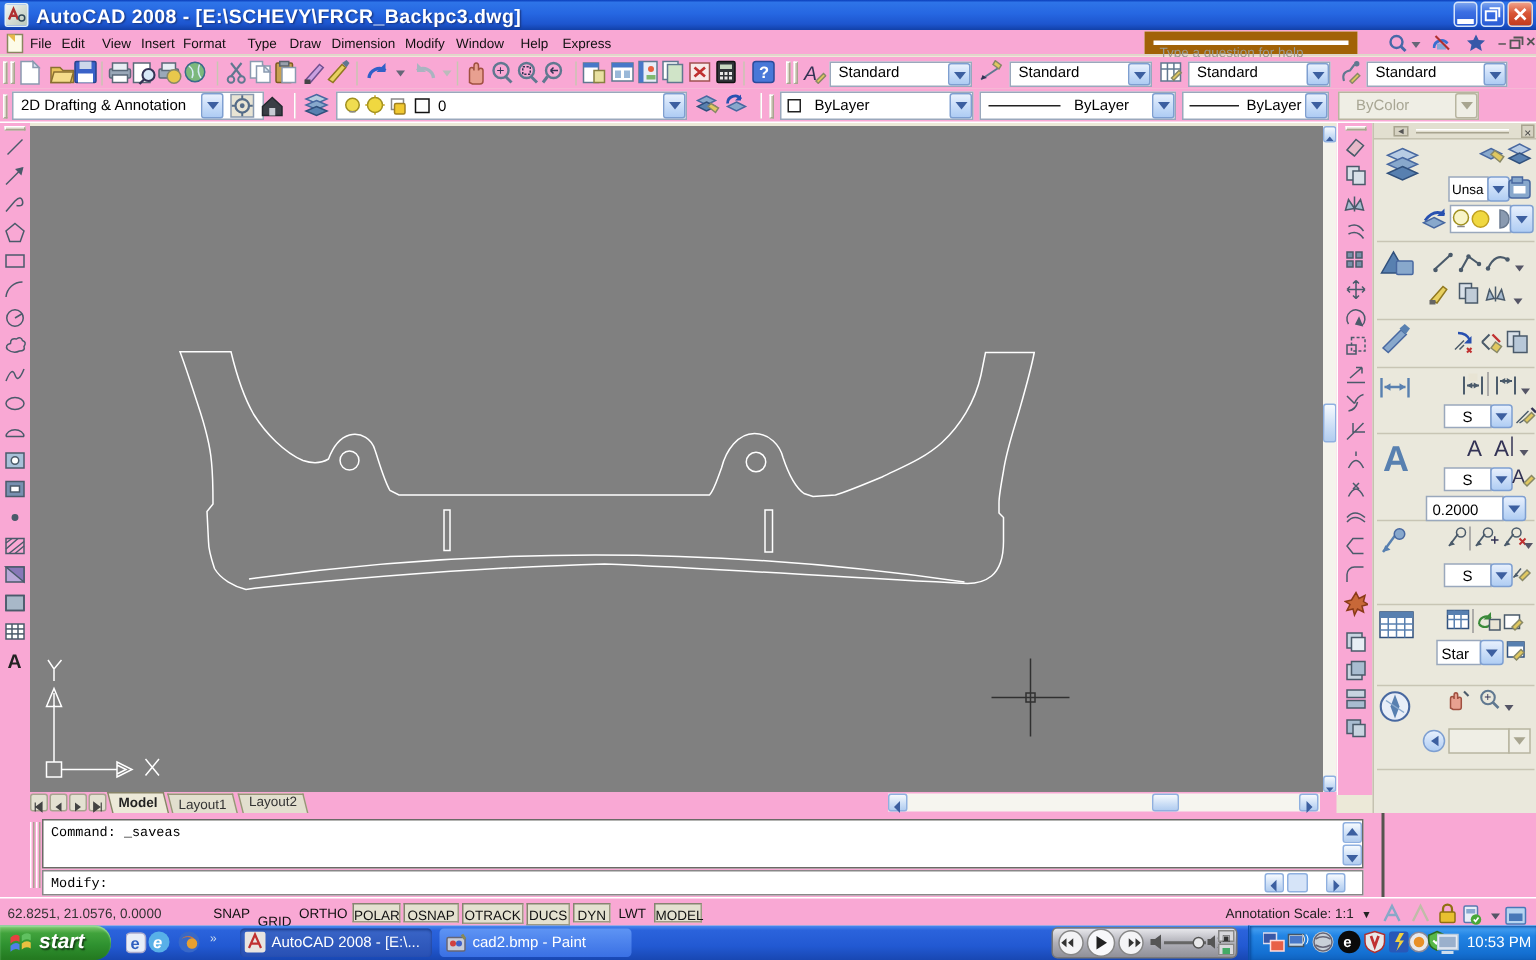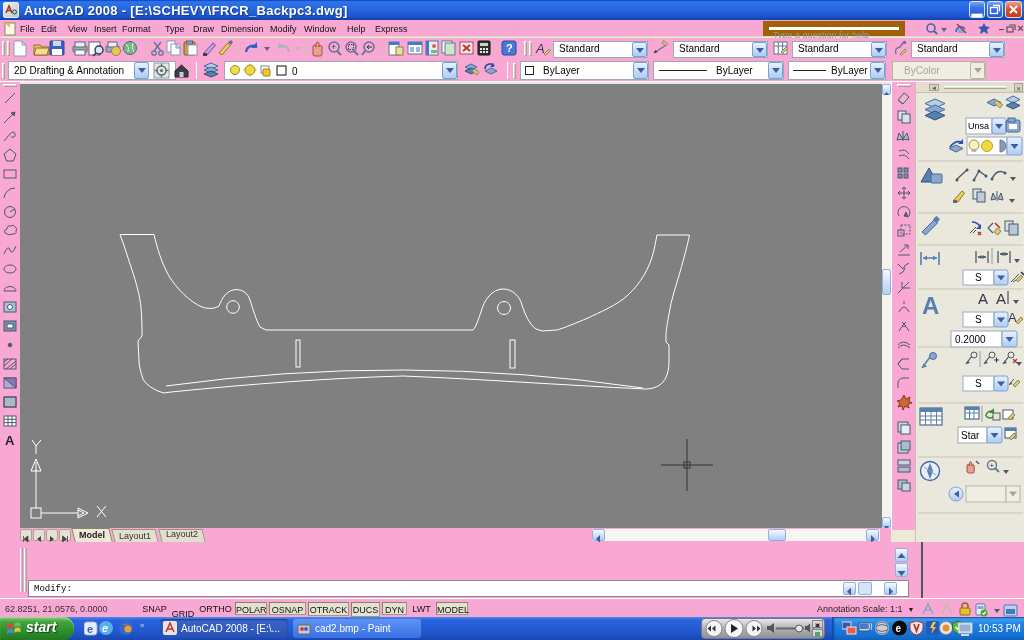--- a/index.html
+++ b/index.html
@@ -823,20 +823,21 @@
       </svg></div>
   <div class="sbtn" style="left:866px;top:1px;width:13px;height:12px"><svg width="11" height="10">
         <path d="M4 1 l4 4 -4 4z" fill="#3C5FA0"></path>
       </svg></div>
   <div class="sbtn" style="left:768px;top:1px;width:18px;height:12px"></div>
 </div>
 
 <div class="a beige" style="left:0;top:542px;width:1024px;height:56px">
   <div class="a" style="left:20px;top:6px;width:3px;height:44px;border-left:1px solid #fff;border-right:1px solid #A8A490"></div>
   <div class="a" style="left:24px;top:6px;width:3px;height:44px;border-left:1px solid #fff;border-right:1px solid #A8A490"></div>
+  <div class="a" style="left:28px;top:4px;width:881px;height:33px;background:#fff;border:1px solid #6a6a66;font-family:'Liberation Mono',monospace;font-size:9px;color:#000;padding:3px 0 0 5px">Command: _saveas</div>
   <div class="sbtn" style="left:895px;top:6px;width:13px;height:14px"><svg width="11" height="12">
         <path d="M5.5 2 l-4 5 h8z" fill="#3C5FA0"></path>
       </svg></div>
   <div class="sbtn" style="left:895px;top:21px;width:13px;height:14px"><svg width="11" height="12">
         <path d="M5.5 10 l-4-5 h8z" fill="#3C5FA0"></path>
       </svg></div>
   <div class="a" style="left:28px;top:38px;width:881px;height:17px;background:#fff;border:1px solid #888;font-family:'Liberation Mono',monospace;font-size:9px;color:#000;padding:3px 0 0 5px">Modify:</div>
   <div class="sbtn" style="left:843px;top:40px;width:13px;height:13px"><svg width="11" height="11">
         <path d="M7 1.5 l-4 4 4 4z" fill="#3C5FA0"></path>
       </svg></div>

